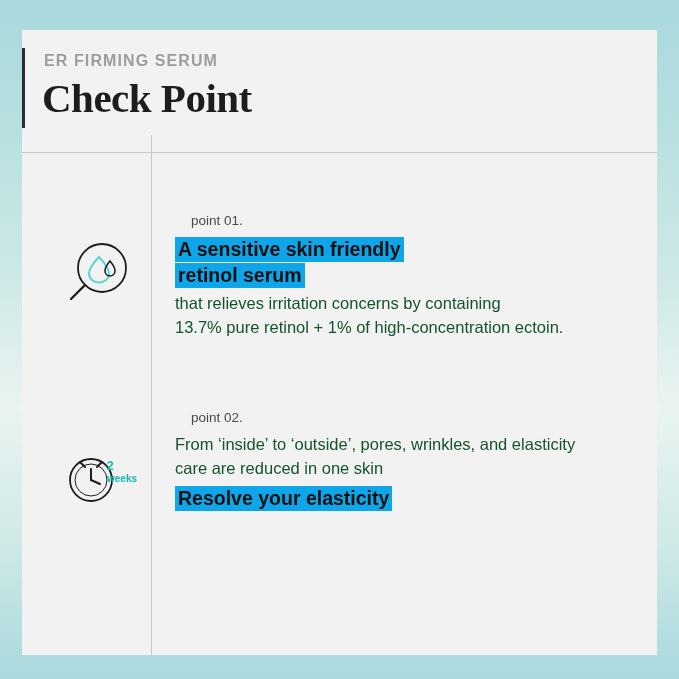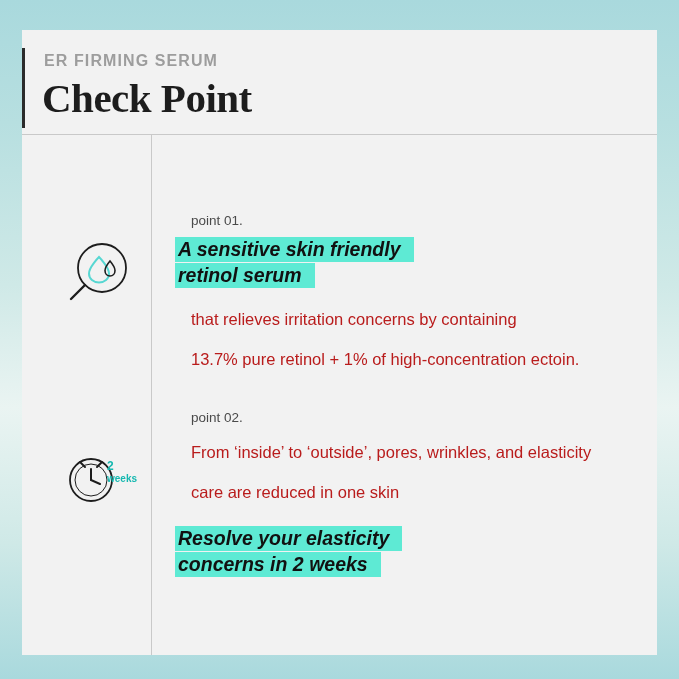--- a/index.html
+++ b/index.html
@@ -22,21 +22,21 @@
     height: 625px;
     background: #f2f2f2;
     box-sizing: border-box;
   }
 
   .header {
     position: absolute;
     left: 0;
     top: 0;
     width: 100%;
-    height: 105px;
+    height: 123px;
     border-bottom: 1px solid #c9c9c9;
     box-sizing: border-box;
   }
 
   .accent-bar {
     position: absolute;
     left: 0;
     top: 18px;
     width: 3px;
     height: 80px;
@@ -113,33 +113,32 @@
 
   .hl-line {
     display: block;
     font-size: 19.5px;
     font-weight: bold;
     color: #111;
     line-height: 1.34;
     margin: 0;
   }
   .hl-line span.hl {
-    background: #5eead4;
-    padding: 1px 13px 2px 3px;
+    background: #0ea5e9;
+    padding: 1px 3px 2px 3px;
     box-decoration-break: clone;
-    font-style: italic;
     -webkit-box-decoration-break: clone;
   }
 
   .plain-line {
     display: block;
     font-size: 16.5px;
-    color: #b91c1c;
+    color: #14532d;
     line-height: 1.45;
-    margin: 16px;
+    margin: 0;
   }
 
   .gap-s { height: 4px; }
 
   svg { display: block; }
 </style>
 </head>
 <body>
 
 <div class="card">
@@ -184,18 +183,17 @@
           <text x="49" y="32" font-family="Liberation Sans, sans-serif" font-size="12" font-weight="bold" fill="#16b8b0">2</text>
           <text x="49" y="44" font-family="Liberation Sans, sans-serif" font-size="10" font-weight="bold" fill="#16b8b0">weeks</text>
         </svg>
       </div>
       <div class="content" style="top:0; position:absolute;">
         <p class="point-label">point 02.</p>
         <p class="plain-line">From ‘inside’ to ‘outside’, pores, wrinkles, and elasticity</p>
         <p class="plain-line">care are reduced in one skin</p>
         <div class="gap-s"></div>
         <p class="hl-line"><span class="hl">Resolve your elasticity</span></p>
-        <p class="hl-line"><span class="hl">concerns in 2 weeks</span></p>
       </div>
     </div>
 
   </div>
 </div>
 
 </body></html>

